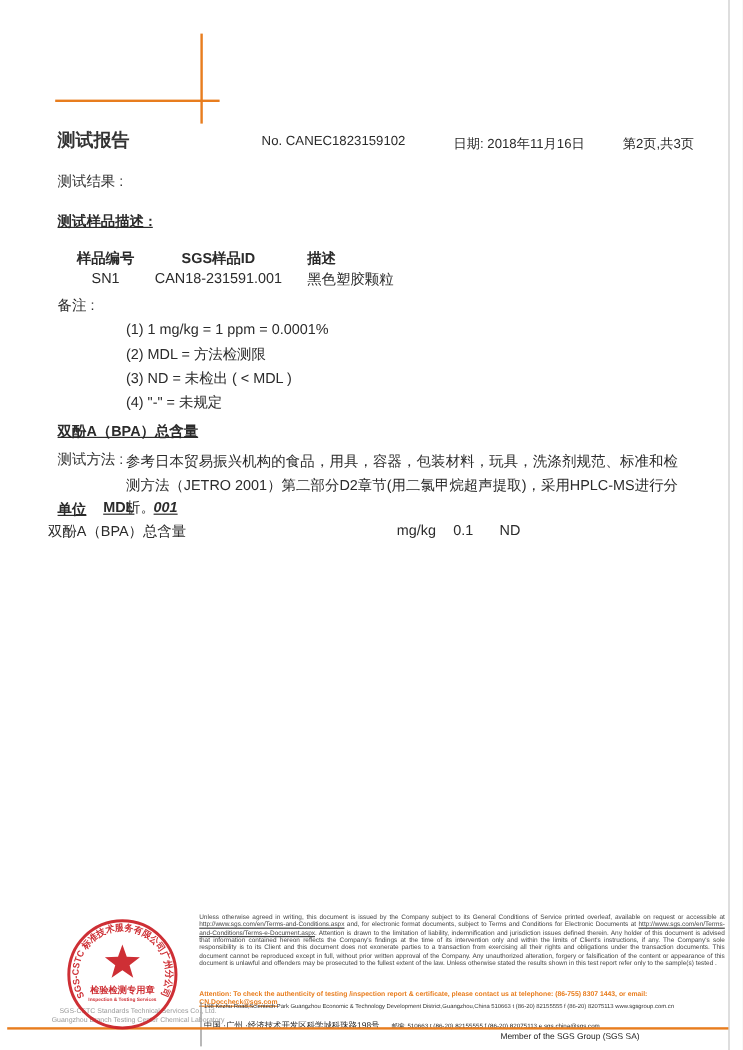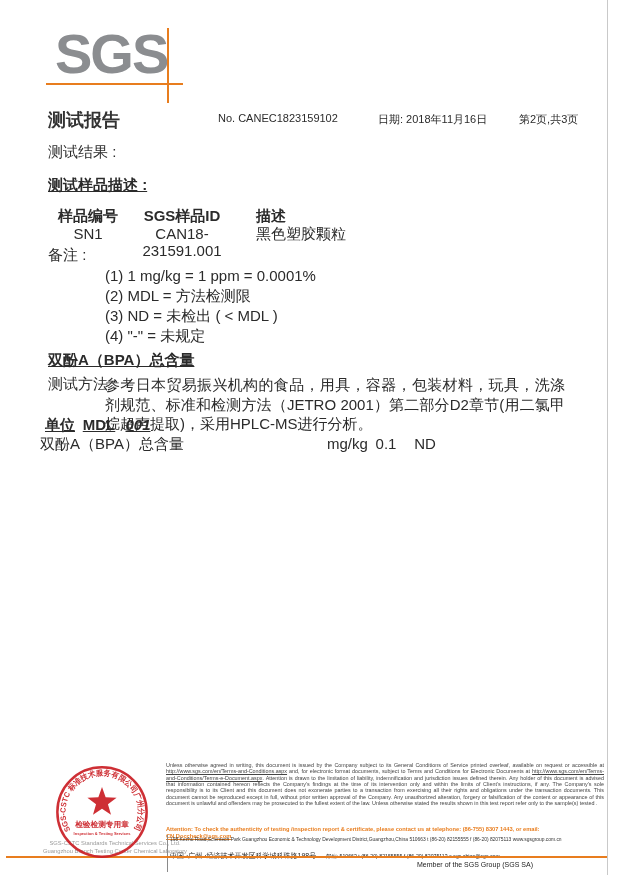--- a/index.html
+++ b/index.html
@@ -12,27 +12,27 @@
   .abs{ position:absolute; }
   .page-edge{ position:absolute; left:607px; top:0; width:1px; height:875px; background:#c9c9c9; }
 
   
   .logo-text{ left:55px; top:26px; font-size:56px; font-weight:bold; color:#8b8d90;
               letter-spacing:-2px; line-height:1; }
   .logo-hline{ left:46px; top:83px; width:137px; height:2px; background:#e87d1e; }
   .logo-vline{ left:167px; top:28px; width:2px; height:75px; background:#e87d1e; }
 
   
-  .title{ left:48px; top:108px; font-size:18px; font-weight:bold; color:#333; }
+  .title{ left:48px; top:108px; font-size:15px; font-weight:bold; color:#333; }
   .hmeta{ font-size:11px; color:#2b2b2b; top:112px; }
   .report-no{ left:218px; }
   .rdate{ left:378px; }
   .pinfo{ left:519px;text-align:right; }
 
-  .body-text{ font-size:15px; color:#2b2b2b; }
+  .body-text{ font-size:12px; color:#2b2b2b; }
   .bold{ font-weight:bold; }
   .ul{ text-decoration:underline; }
   .it{ font-style:italic; }
 
   .results-label{ left:48px; top:143px; }
   .sample-desc{ left:48px; top:176px; }
 
   .sample-row{ left:50px; width:420px; display:flex; }
   .sample-head{ top:207px; font-weight:bold; }
   .sample-vals{ top:225px; }
@@ -75,21 +75,20 @@
   .company.l1{ top:840px; }
   .company.l2{ top:848px; }
   .stamp{ left:54px; top:764px; width:96px; height:96px; opacity:.93; }
 </style>
 </head>
 <body>
 
 <div class="page">
   <div class="page-edge"></div>
 
-  <div class="abs logo-text">SGS</div>
   <div class="abs logo-hline"></div>
   <div class="abs logo-vline"></div>
 
   <div class="abs title">测试报告</div>
   <div class="abs hmeta report-no">No. CANEC1823159102</div>
   <div class="abs hmeta rdate">日期: 2018年11月16日</div>
   <div class="abs hmeta pinfo">第2页,共3页</div>
 
   <div class="abs body-text results-label">测试结果 :</div>
   <div class="abs body-text sample-desc"><span class="bold ul">测试样品描述 :</span></div>

